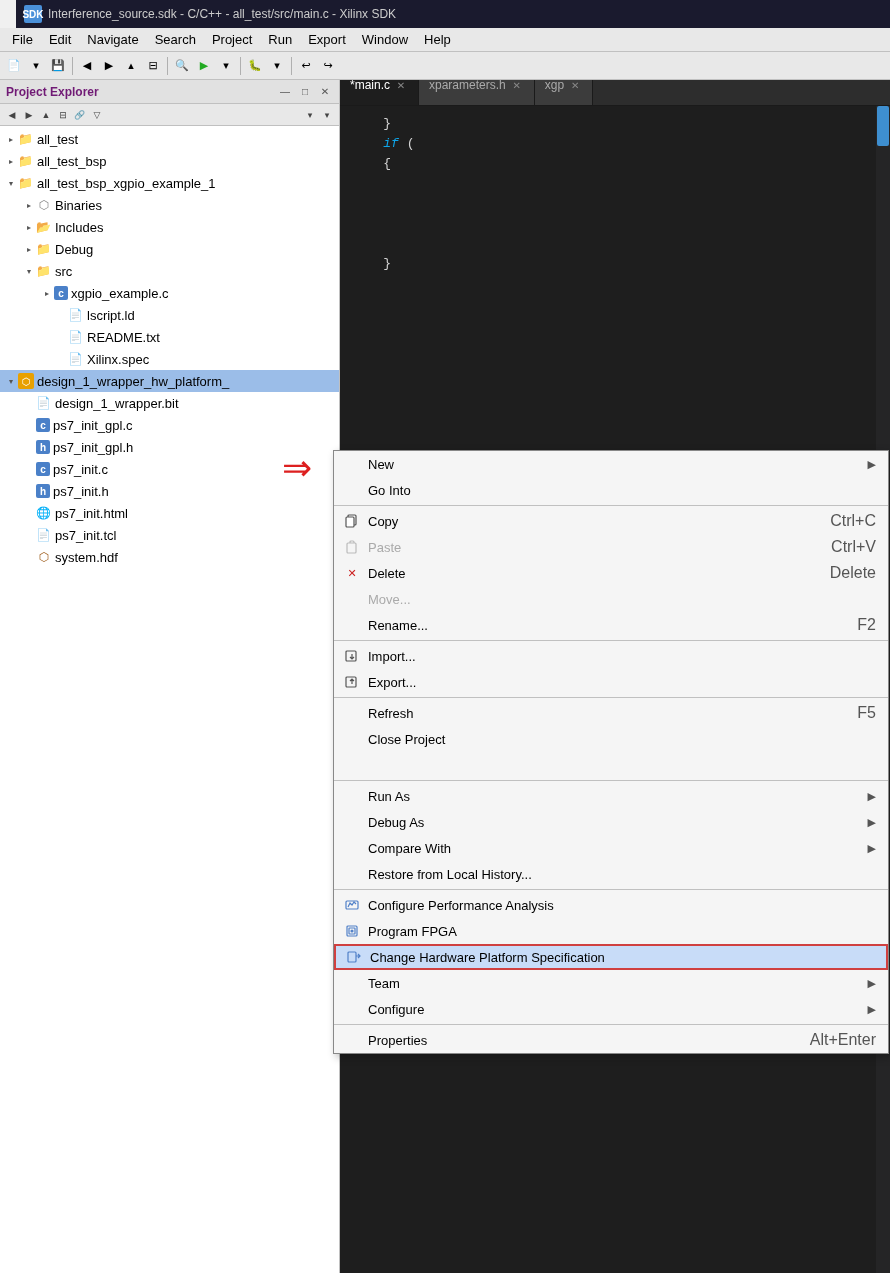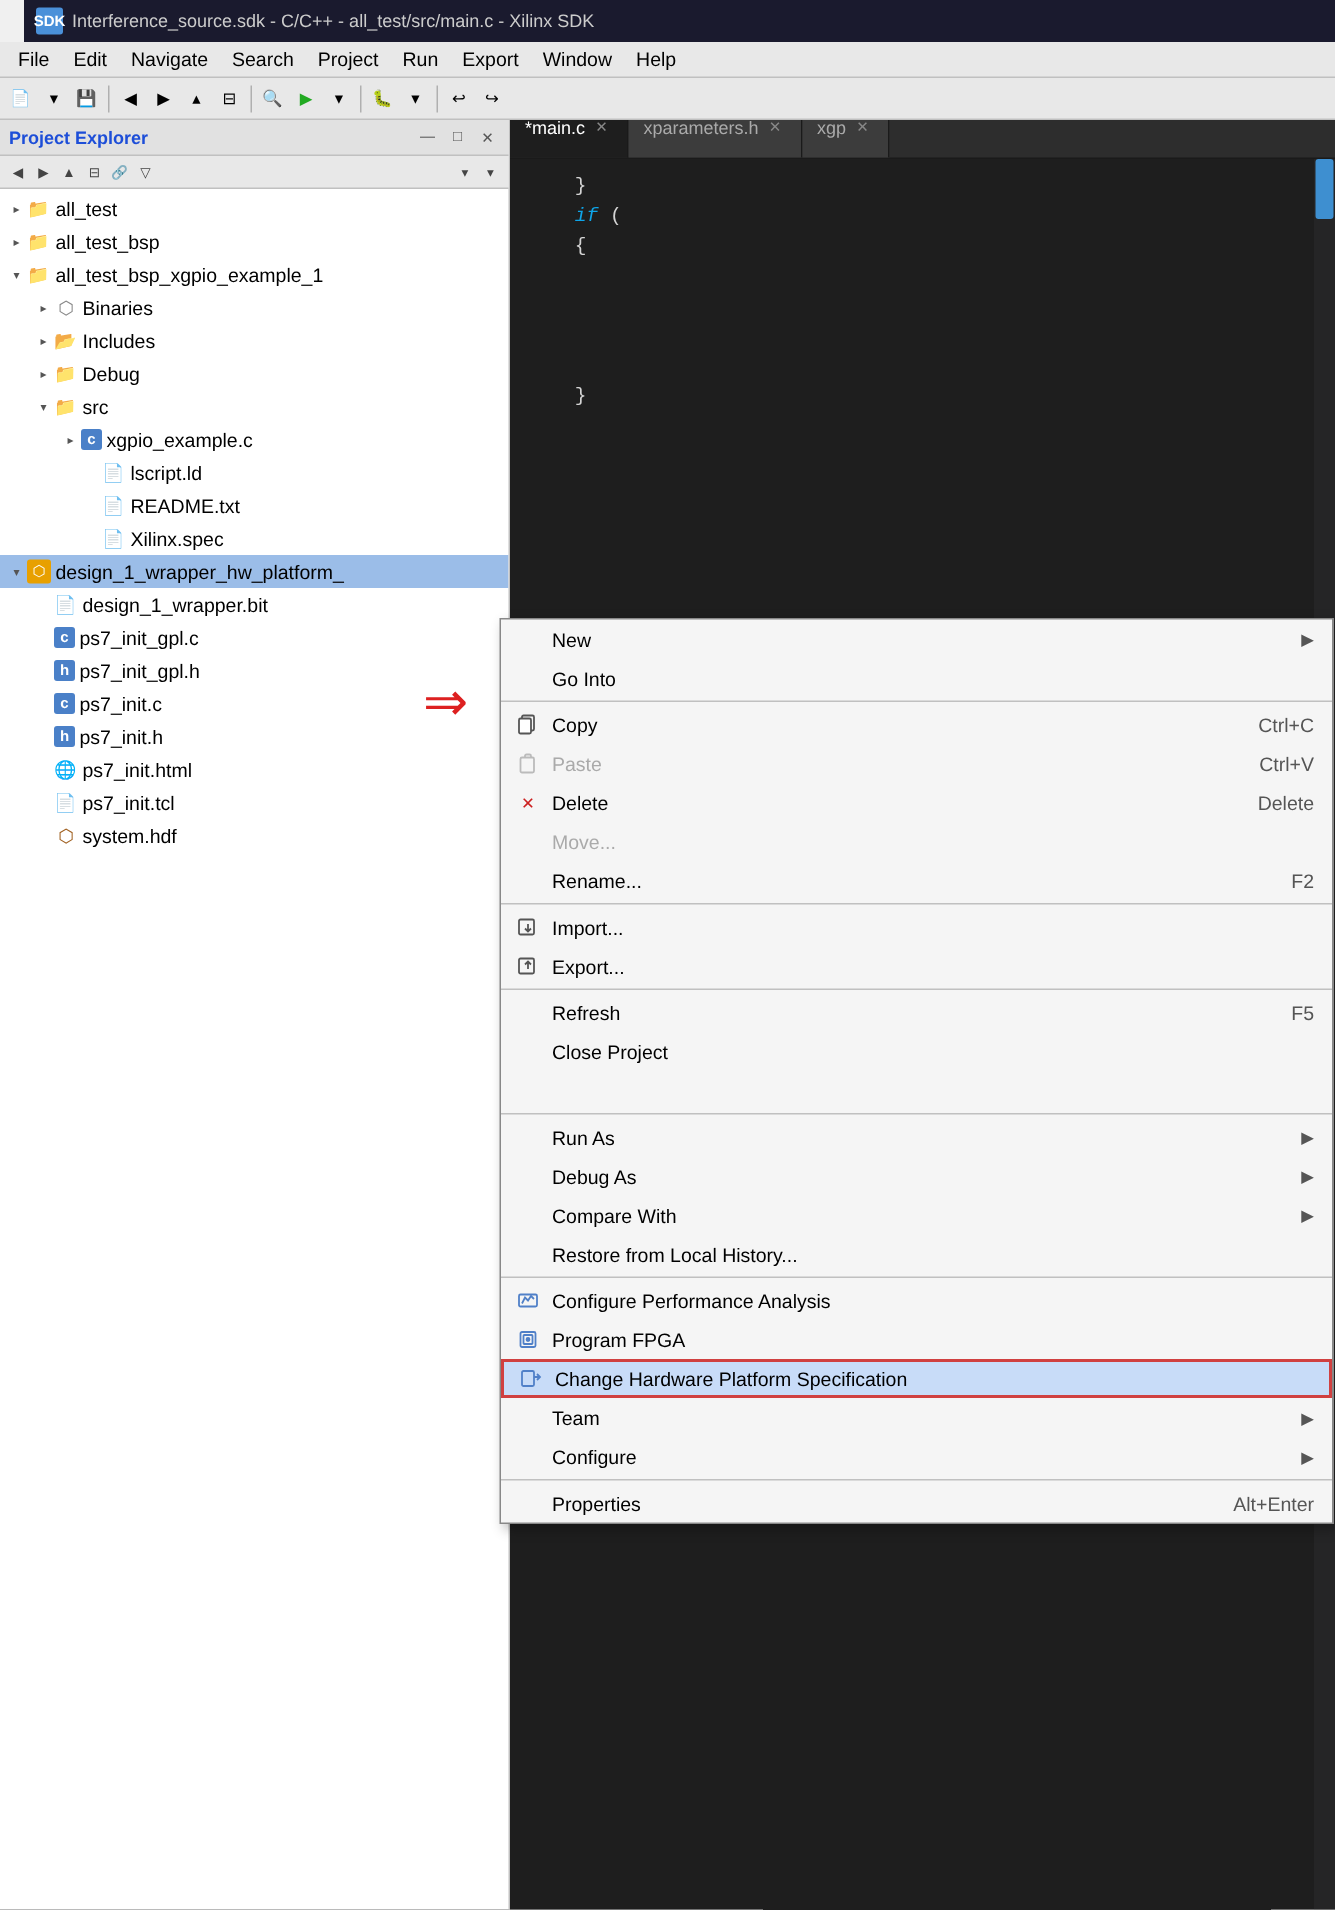--- a/index.html
+++ b/index.html
@@ -103,21 +103,21 @@
       border-bottom: 1px solid #c0c0c0;
       padding: 2px 6px;
       display: flex;
       align-items: center;
       height: 24px;
       gap: 4px;
     }
     .panel-title {
       font-size: 12px;
       font-weight: bold;
-      color: #1d4ed8;
+      color: #701a75;
       flex: 1;
     }
     .panel-btn {
       width: 16px;
       height: 16px;
       display: flex;
       align-items: center;
       justify-content: center;
       font-size: 10px;
       cursor: pointer;
@@ -258,21 +258,21 @@
       width: 12px;
       height: 40px;
       background: #3e8fd0;
       border-radius: 2px;
     }
 
     
     .context-menu {
       position: absolute;
       left: 333px;
-      top: 412px;
+      top: 450px;
       width: 556px;
       background: #f5f5f5;
       border: 1px solid #888;
       box-shadow: 3px 3px 8px rgba(0,0,0,0.3);
       z-index: 100;
       font-size: 13px;
     }
     .ctx-item {
       display: flex;
       align-items: center;
@@ -291,21 +291,21 @@
       width: 20px;
       height: 20px;
       display: flex;
       align-items: center;
       justify-content: center;
       margin-right: 6px;
       flex-shrink: 0;
       font-size: 11px;
     }
     .ctx-label { flex: 1; }
-    .ctx-shortcut { color: #555; font-size: 13px; margin-left: auto; }
+    .ctx-shortcut { color: #555; font-size: 16px; margin-left: auto; }
     .ctx-arrow { color: #555; margin-left: 4px; font-size: 11px; }
     .ctx-separator {
       height: 1px;
       background: #c0c0c0;
       margin: 2px 0;
     }
 
     
     .red-arrow {
       position: absolute;

